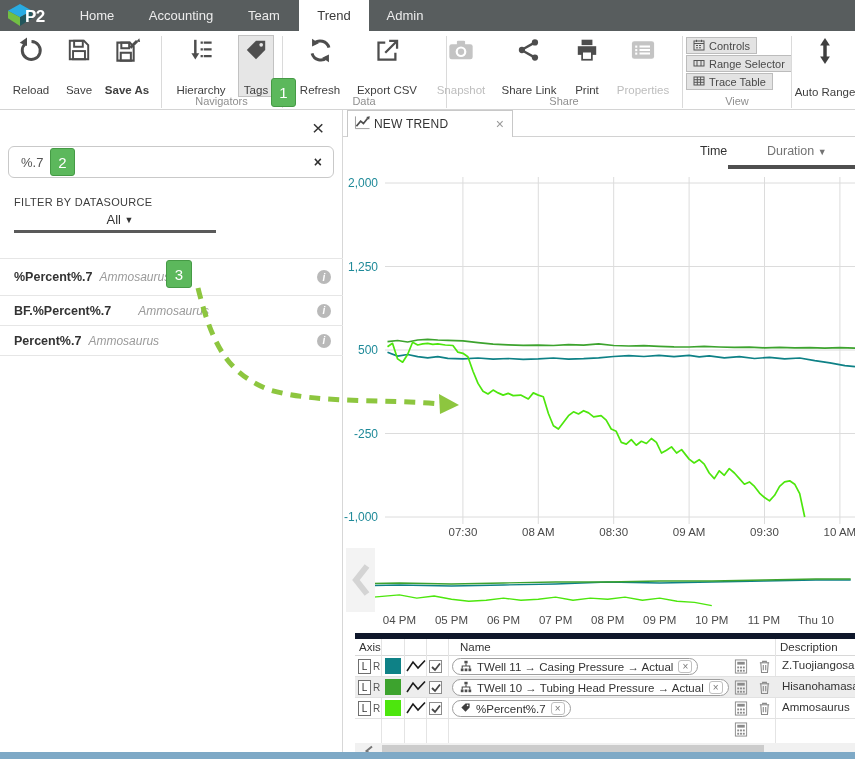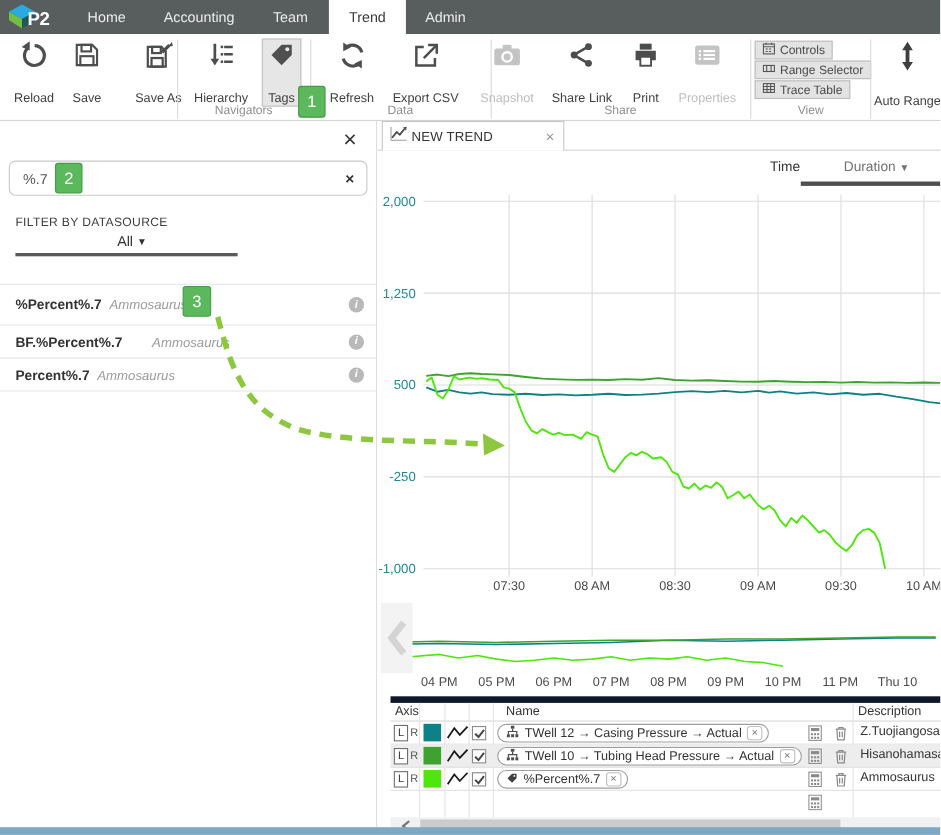--- a/index.html
+++ b/index.html
@@ -112,21 +112,21 @@
     <div class="ritem" style="left:58px;width:42px;">
       <span class="ric">
           <svg width="26" height="26" viewBox="0 0 24 24" fill="none" stroke="#4d4d4d" stroke-width="1.8">
             <path d="M3.5 3.5 H16.5 L20.5 7.5 V20.5 H3.5 Z"></path>
             <rect x="7.5" y="3.5" width="8" height="5.5"></rect>
             <rect x="6.5" y="13" width="11" height="7.5"></rect>
           </svg>
         </span>
       <span class="rlabel">Save</span>
     </div>
-    <div class="ritem" style="left:118px;width:52px;">
+    <div class="ritem" style="left:101px;width:52px;font-weight:bold;">
       <span class="ric">
           <svg width="27" height="27" viewBox="0 0 24 24" fill="none" stroke="#4d4d4d" stroke-width="1.8">
             <path d="M3 5 H14 L17.5 8.5 V21 H3 Z"></path>
             <rect x="6.5" y="5" width="7" height="5"></rect>
             <rect x="6" y="14" width="9" height="7"></rect>
             <path d="M14.5 9.5 L20.5 3.5" stroke-width="2.6"></path>
             <polygon points="22.5,1 23.2,4.4 19.8,4" fill="#4d4d4d" stroke="none"></polygon>
           </svg>
         </span>
       <span class="rlabel">Save As</span>
@@ -400,21 +400,21 @@
               <path d="M2 6 L5 9 L10 2.5" stroke="#444" stroke-width="1.8" fill="none"></path>
             </svg></span>
         <span class="pill">
           <span><svg width="12" height="12" viewBox="0 0 12 12">
                 <rect x="4.4" y="0.8" width="3.2" height="2.6" fill="#4d4d4d"></rect>
                 <path d="M6 3.4 V6 M2.2 8.4 V6 H9.8 V8.4" stroke="#4d4d4d" fill="none" stroke-width="1.1"></path>
                 <rect x="0.8" y="8.5" width="2.7" height="2.7" fill="#4d4d4d"></rect>
                 <rect x="4.65" y="8.5" width="2.7" height="2.7" fill="#4d4d4d"></rect>
                 <rect x="8.5" y="8.5" width="2.7" height="2.7" fill="#4d4d4d"></rect>
               </svg></span>
-          <span>TWell 12 → Casing Pressure → Actual</span>
+          <span>TWell 11 → Casing Pressure → Actual</span>
           <span class="pill-x">×</span>
         </span>
         <span class="calc-ic"><svg width="14" height="15" viewBox="0 0 14 16" fill="none" stroke="#8a8a8a">
               <rect x="1" y="1" width="12" height="14"></rect>
               <rect x="3" y="3" width="8" height="3" fill="#8a8a8a" stroke="none"></rect>
               <g fill="#8a8a8a" stroke="none">
                 <rect x="3" y="8" width="2" height="2"></rect>
                 <rect x="6" y="8" width="2" height="2"></rect>
                 <rect x="9" y="8" width="2" height="2"></rect>
                 <rect x="3" y="11.5" width="2" height="2"></rect>

